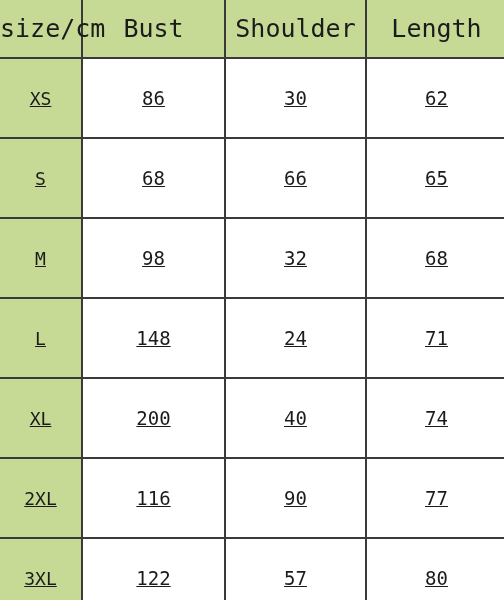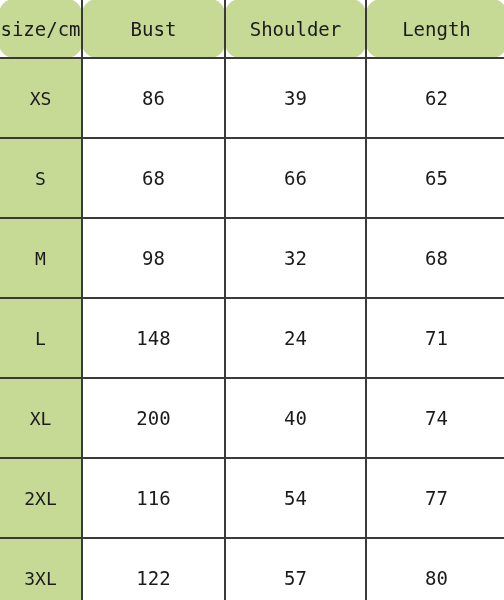--- a/index.html
+++ b/index.html
@@ -44,37 +44,37 @@
   
   col.c-size     { width: 83px; }
   col.c-bust     { width: 143px; }
   col.c-shoulder { width: 141px; }
   col.c-length   { width: 141px; }
 
   
   tr.header-row th {
     height: 57px;
     background: #c6da96;
-    font-size: 19px;
+    font-size: 25px;
     letter-spacing: 0px;
-    border-radius: 15px;
   }
   th.head-size {
     
     font-size: 19px;
     padding-left: 0;
     overflow: visible;
     white-space: nowrap;
   }
 
   
   tr.data-row td {
     height: 78px;
     font-size: 19px;
     background: #ffffff;
+    text-decoration: underline;
   }
   tr.data-row td.size-cell {
     background: #c6da96;
     font-size: 18px;
   }
 </style>
 </head>
 <body>
 
 <table id="size-table">
@@ -91,21 +91,21 @@
       <th>Bust</th>
       <th>Shoulder</th>
       <th>Length</th>
     </tr>
   </thead>
 
   <tbody>
     <tr class="data-row">
       <td class="size-cell">XS</td>
       <td>86</td>
-      <td>39</td>
+      <td>30</td>
       <td>62</td>
     </tr>
     <tr class="data-row">
       <td class="size-cell">S</td>
       <td>68</td>
       <td>66</td>
       <td>65</td>
     </tr>
     <tr class="data-row">
       <td class="size-cell">M</td>
@@ -121,21 +121,21 @@
     </tr>
     <tr class="data-row">
       <td class="size-cell">XL</td>
       <td>200</td>
       <td>40</td>
       <td>74</td>
     </tr>
     <tr class="data-row">
       <td class="size-cell">2XL</td>
       <td>116</td>
-      <td>54</td>
+      <td>90</td>
       <td>77</td>
     </tr>
     <tr class="data-row">
       <td class="size-cell">3XL</td>
       <td>122</td>
       <td>57</td>
       <td>80</td>
     </tr>
   </tbody>
 </table>

